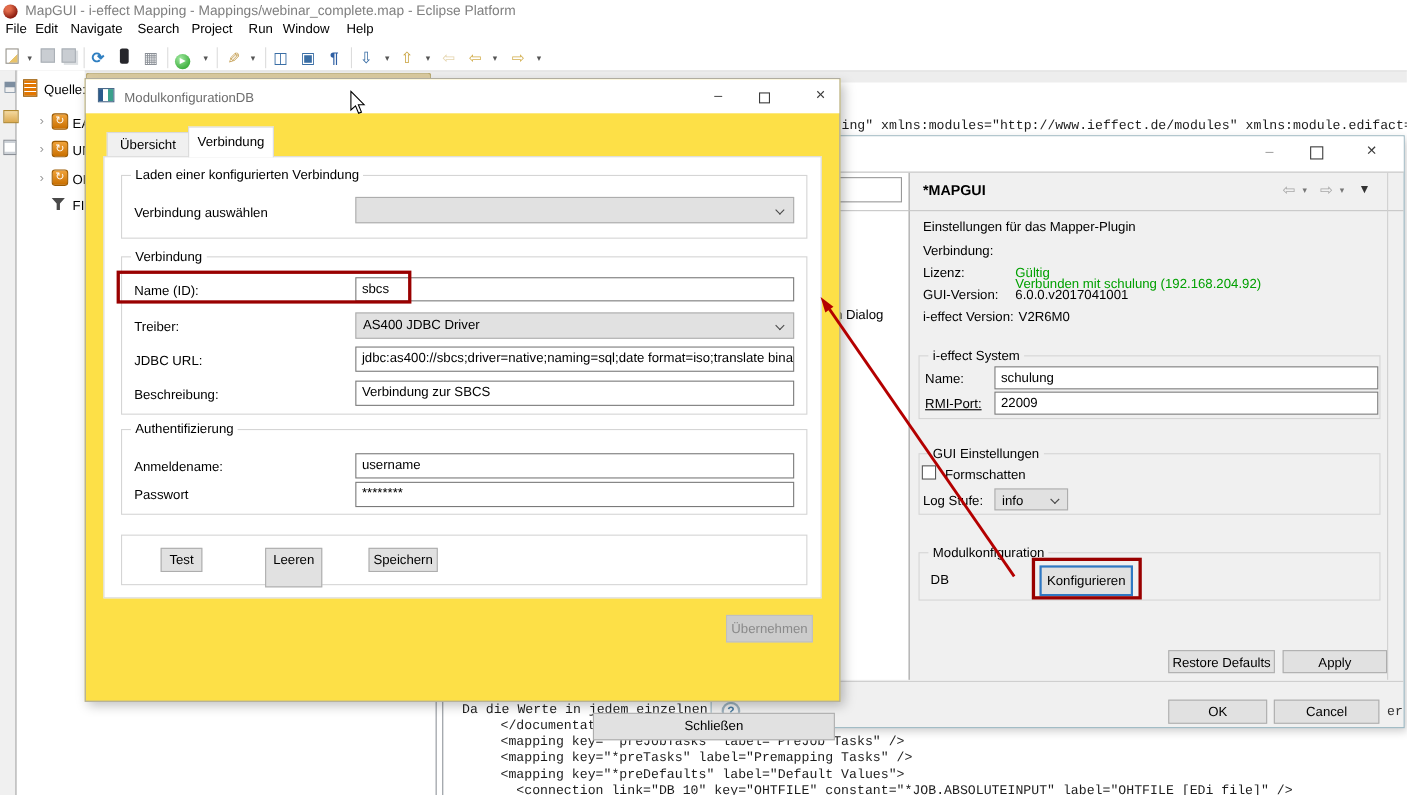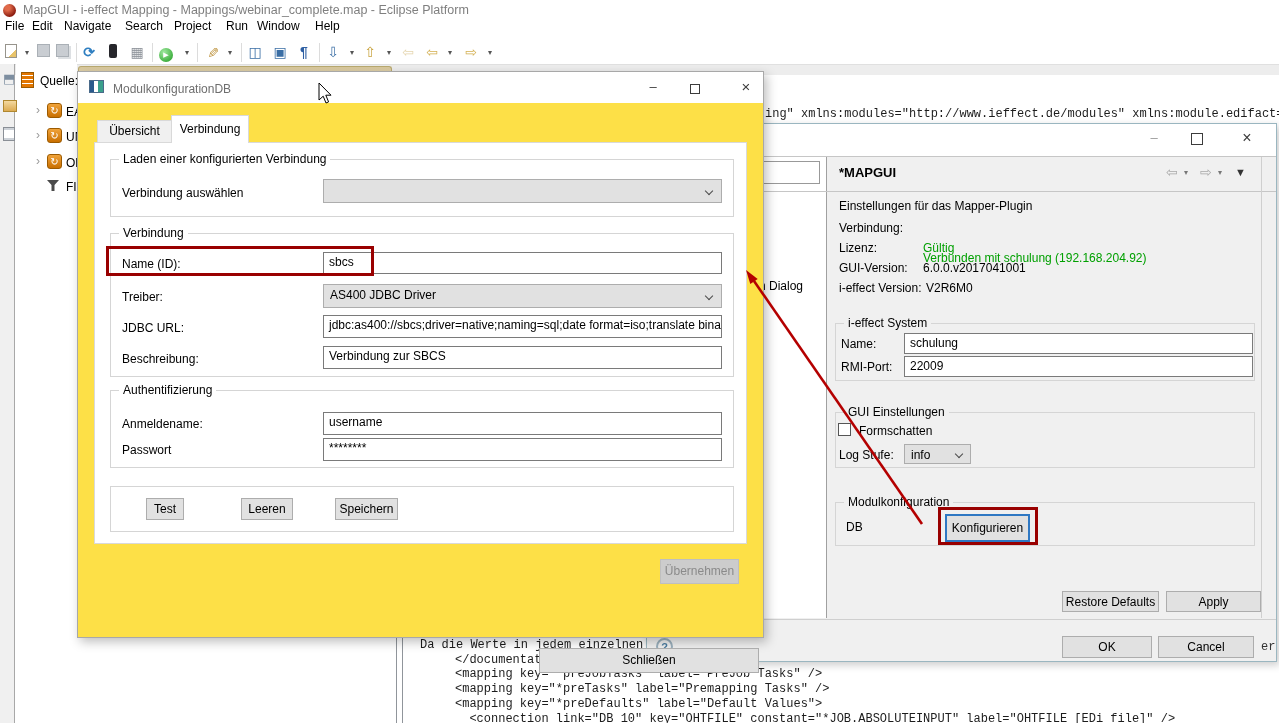--- a/index.html
+++ b/index.html
@@ -143,21 +143,21 @@
   <span class="lbl" style="left:192px;top:137px;">GUI-Version:</span>
   <span class="lbl" style="left:276px;top:137px;">6.0.0.v2017041001</span>
   <span class="lbl" style="left:192px;top:157px;">i-effect Version:</span>
   <span class="lbl" style="left:279px;top:157px;">V2R6M0</span>
 
   <div class="grp" style="left:188px;top:199px;width:420px;height:58px;">
     <span class="gt" style="background:#f0f0f0;">i-effect System</span>
   </div>
   <span class="lbl" style="left:194px;top:213px;">Name:</span>
   <div class="input" style="left:257px;top:209px;width:349px;height:21px;">schulung</div>
-  <span class="lbl" style="left:194px;top:236px;">RMI-Port:</span>
+  <span class="lbl" style="left:194px;top:236px;text-decoration:underline;">RMI-Port:</span>
   <div class="input" style="left:257px;top:232px;width:349px;height:21px;">22009</div>
 
   <div class="grp" style="left:188px;top:288px;width:420px;height:56px;">
     <span class="gt" style="background:#f0f0f0;">GUI Einstellungen</span>
   </div>
   <span class="abs" style="left:191px;top:299px;width:13px;height:13px;background:#fff;border:1px solid #555;"></span>
   <span class="lbl" style="left:212px;top:300px;">Formschatten</span>
   <span class="lbl" style="left:192px;top:324px;">Log Stufe:</span>
   <div class="combo" style="left:257px;top:320px;width:67px;height:20px;">
     <span>info</span>
@@ -226,21 +226,21 @@
   <div class="grp" style="left:32px;top:318px;width:624px;height:78px;">
     <span class="gt" style="background:#fff;">Authentifizierung</span>
   </div>
   <span class="lbl" style="left:44px;top:345px;">Anmeldename:</span>
   <div class="input" style="left:245px;top:340px;width:399px;height:23px;">username</div>
   <span class="lbl" style="left:44px;top:371px;">Passwort</span>
   <div class="input" style="left:245px;top:366px;width:399px;height:23px;">********</div>
 
   <div class="grp" style="left:32px;top:414px;width:624px;height:46px;"></div>
   <div class="btn" style="left:68px;top:426px;width:38px;height:22px;">Test</div>
-  <div class="btn" style="left:163px;top:426px;width:52px;height:22px;">Leeren</div>
+  <div class="btn" style="left:163px;top:426px;width:52px;height:36px;">Leeren</div>
   <div class="btn" style="left:257px;top:426px;width:63px;height:22px;">Speichern</div>
 
   <div class="btn btn-disabled" style="left:582px;top:487px;width:79px;height:25px;padding-top:4px;">Übernehmen</div>
   <div class="btn" style="left:461px;top:536px;width:220px;height:25px;padding-top:4px;margin-top:40px;">Schließen</div>
 </div>
 
 <div class="redbox" style="left:106px;top:246px;width:268px;height:30px;z-index:50;"></div>
 
 <div class="redbox" style="left:938px;top:507px;width:100px;height:38px;z-index:50;"></div>
 

